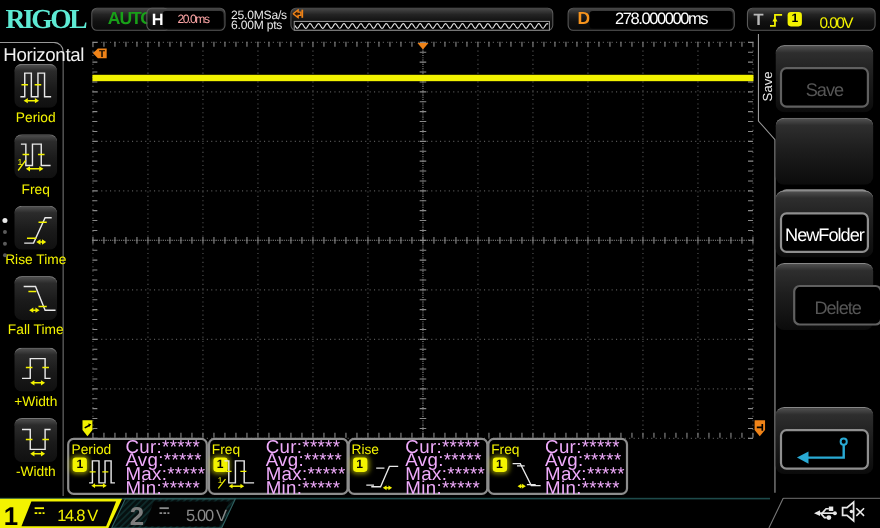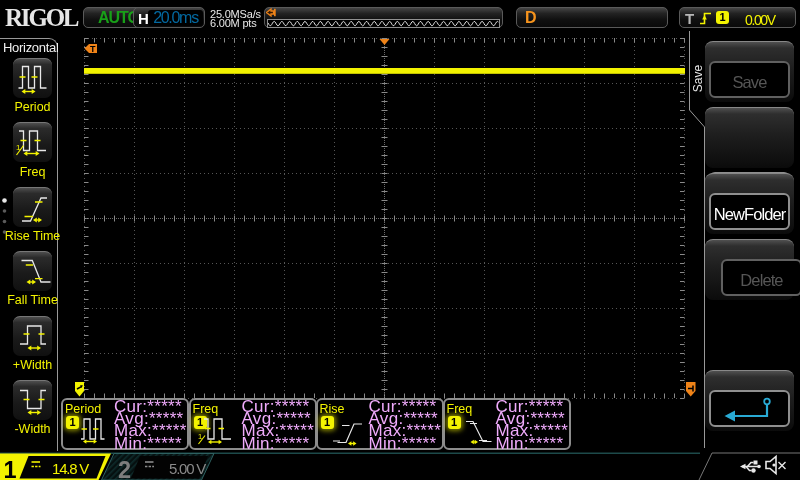--- a/index.html
+++ b/index.html
@@ -17,58 +17,59 @@
 .mlbl{position:absolute;left:-10px;width:85px;text-align:center;font-size:12.5px;color:#f3f300;}
 .panel{position:absolute;top:398px;width:128px;height:52px;background:#000;border:2px solid #8d8d8d;border-radius:6px;box-sizing:border-box;}
 .ptitle{position:absolute;left:2px;top:2px;font-size:12.5px;color:#f3f300;}
 .pbadge{position:absolute;left:3px;top:16px;width:13px;height:13px;background:#f3f300;border-radius:3px;
  color:#000;font-weight:bold;font-size:11px;text-align:center;line-height:13px;box-shadow:0 0 5px 2px rgba(244,244,0,0.55);}
 .pvals{position:absolute;left:51px;top:0.5px;font-size:17px;letter-spacing:0.3px;color:#f0abfc;line-height:12.4px;white-space:pre;}
 </style>
 </head>
 <body>
 
-<div class="abs" style="left:5px;top:5px;font-family:'Liberation Serif',serif;font-weight:bold;font-size:25px;color:#e5e5e5;letter-spacing:-2.2px;line-height:25px;">RIGOL</div>
+<div class="abs" style="left:5px;top:5px;font-family:'Liberation Serif',serif;font-weight:bold;font-size:25px;color:#5eead4;letter-spacing:-2.2px;line-height:25px;">RIGOL</div>
 
 <div class="tbox" style="left:83px;width:71px;text-align:center;color:#18a018;font-weight:bold;font-size:16px;letter-spacing:-1px;line-height:19px;">AUTO</div>
 
 <div class="tbox" style="left:133px;width:72px;">
   <span class="abs" style="left:4px;top:2px;color:#fff;font-weight:bold;font-size:15px;">H</span>
-  <div class="inblk" style="left:14px;top:1.5px;width:55px;height:16px;text-align:center;color:#0369a1;font-size:16px;letter-spacing:-1.3px;line-height:16px;">20.0ms</div>
+  <div class="inblk" style="left:14px;top:1.5px;width:55px;height:16px;text-align:center;color:#fca5a5;font-size:11px;letter-spacing:-1.3px;line-height:16px;">20.0ms</div>
 </div>
 
 <div class="abs" style="left:210px;top:1.5px;color:#e8e8e8;font-size:11px;line-height:8.9px;letter-spacing:-0.2px;"><br>25.0MSa/s<br>6.00M pts</div>
 
 <div class="tbox" style="left:264px;width:239px;"></div>
 <svg class="abs" style="left:266px;top:8px;" width="10" height="9" viewBox="0 0 10 9">
   <path d="M0.5,4.5 L5,1 L5,3 L7.5,3 L7.5,6 L5,6 L5,8 Z" fill="#331a05" stroke="#ef8318" stroke-width="1.3"></path>
   <rect x="8" y="0.8" width="1.7" height="7.4" fill="#ef8318"></rect>
 </svg>
 <div class="abs" style="left:267px;top:18.5px;width:233px;height:9px;background:#000;border:1px solid #909090;box-sizing:border-box;">
 <svg width="231" height="9" viewBox="0 0 231 9" style="position:absolute;left:0;top:-1px;">
 <path d="M0.0,3.9 L0.9,5.5 L1.8,6.6 L2.7,6.7 L3.6,5.7 L4.5,4.1 L5.4,2.8 L6.3,2.4 L7.2,3.1 L8.1,4.6 L9.0,6.1 L9.9,6.8 L10.8,6.4 L11.7,5.0 L12.6,3.5 L13.5,2.5 L14.4,2.6 L15.3,3.8 L16.2,5.3 L17.1,6.5 L18.0,6.7 L18.9,5.8 L19.8,4.3 L20.7,2.9 L21.6,2.4 L22.5,3.0 L23.4,4.4 L24.3,6.0 L25.2,6.8 L26.1,6.5 L27.0,5.2 L27.9,3.6 L28.8,2.6 L29.7,2.5 L30.6,3.6 L31.5,5.2 L32.4,6.4 L33.3,6.8 L34.2,6.0 L35.1,4.5 L36.0,3.0 L36.9,2.4 L37.8,2.9 L38.7,4.3 L39.6,5.8 L40.5,6.7 L41.4,6.5 L42.3,5.4 L43.2,3.8 L44.1,2.6 L45.0,2.5 L45.9,3.4 L46.8,5.0 L47.7,6.3 L48.6,6.8 L49.5,6.1 L50.4,4.7 L51.3,3.2 L52.2,2.4 L53.1,2.8 L54.0,4.1 L54.9,5.7 L55.8,6.7 L56.7,6.6 L57.6,5.5 L58.5,4.0 L59.4,2.7 L60.3,2.4 L61.2,3.3 L62.1,4.8 L63.0,6.2 L63.9,6.8 L64.8,6.2 L65.7,4.8 L66.6,3.3 L67.5,2.4 L68.4,2.7 L69.3,3.9 L70.2,5.5 L71.1,6.6 L72.0,6.7 L72.9,5.7 L73.8,4.1 L74.7,2.8 L75.6,2.4 L76.5,3.1 L77.4,4.6 L78.3,6.1 L79.2,6.8 L80.1,6.4 L81.0,5.0 L81.9,3.5 L82.8,2.5 L83.7,2.6 L84.6,3.8 L85.5,5.3 L86.4,6.5 L87.3,6.7 L88.2,5.8 L89.1,4.3 L90.0,2.9 L90.9,2.4 L91.8,3.0 L92.7,4.4 L93.6,6.0 L94.5,6.8 L95.4,6.5 L96.3,5.2 L97.2,3.6 L98.1,2.6 L99.0,2.5 L99.9,3.6 L100.8,5.2 L101.7,6.4 L102.6,6.8 L103.5,6.0 L104.4,4.5 L105.3,3.0 L106.2,2.4 L107.1,2.9 L108.0,4.3 L108.9,5.8 L109.8,6.7 L110.7,6.5 L111.6,5.4 L112.5,3.8 L113.4,2.6 L114.3,2.5 L115.2,3.4 L116.1,5.0 L117.0,6.3 L117.9,6.8 L118.8,6.1 L119.7,4.7 L120.6,3.2 L121.5,2.4 L122.4,2.8 L123.3,4.1 L124.2,5.7 L125.1,6.7 L126.0,6.6 L126.9,5.5 L127.8,4.0 L128.7,2.7 L129.6,2.4 L130.5,3.3 L131.4,4.8 L132.3,6.2 L133.2,6.8 L134.1,6.2 L135.0,4.8 L135.9,3.3 L136.8,2.4 L137.7,2.7 L138.6,3.9 L139.5,5.5 L140.4,6.6 L141.3,6.7 L142.2,5.7 L143.1,4.1 L144.0,2.8 L144.9,2.4 L145.8,3.1 L146.7,4.6 L147.6,6.1 L148.5,6.8 L149.4,6.4 L150.3,5.0 L151.2,3.5 L152.1,2.5 L153.0,2.6 L153.9,3.8 L154.8,5.3 L155.7,6.5 L156.6,6.7 L157.5,5.8 L158.4,4.3 L159.3,2.9 L160.2,2.4 L161.1,3.0 L162.0,4.4 L162.9,6.0 L163.8,6.8 L164.7,6.5 L165.6,5.2 L166.5,3.6 L167.4,2.6 L168.3,2.5 L169.2,3.6 L170.1,5.2 L171.0,6.4 L171.9,6.8 L172.8,6.0 L173.7,4.5 L174.6,3.0 L175.5,2.4 L176.4,2.9 L177.3,4.3 L178.2,5.8 L179.1,6.7 L180.0,6.5 L180.9,5.4 L181.8,3.8 L182.7,2.6 L183.6,2.5 L184.5,3.4 L185.4,5.0 L186.3,6.3 L187.2,6.8 L188.1,6.1 L189.0,4.7 L189.9,3.2 L190.8,2.4 L191.7,2.8 L192.6,4.1 L193.5,5.7 L194.4,6.7 L195.3,6.6 L196.2,5.5 L197.1,4.0 L198.0,2.7 L198.9,2.4 L199.8,3.3 L200.7,4.8 L201.6,6.2 L202.5,6.8 L203.4,6.2 L204.3,4.8 L205.2,3.3 L206.1,2.4 L207.0,2.7 L207.9,3.9 L208.8,5.5 L209.7,6.6 L210.6,6.7 L211.5,5.7 L212.4,4.1 L213.3,2.8 L214.2,2.4 L215.1,3.1 L216.0,4.6 L216.9,6.1 L217.8,6.8 L218.7,6.4 L219.6,5.0 L220.5,3.5 L221.4,2.5 L222.3,2.6 L223.2,3.8 L224.1,5.3 L225.0,6.5 L225.9,6.7 L226.8,5.8 L227.7,4.3 L228.6,2.9 L229.5,2.4 L230.4,3.0" fill="none" stroke="#e0e0e0" stroke-width="1"></path>
 </svg>
 </div>
 
 <div class="tbox" style="left:516px;width:152px;">
   <span class="abs" style="left:8px;top:1px;color:#f7941d;font-weight:bold;font-size:16px;">D</span>
+  <div class="inblk" style="left:19px;top:1.5px;width:130px;height:16.5px;text-align:center;color:#fff;font-size:15px;letter-spacing:-1.3px;line-height:16px;">278.000000ms</div>
 </div>
 
 <div class="tbox" style="left:679px;width:117px;">
   <span class="abs" style="left:5px;top:2px;color:#b8b8b8;font-weight:bold;font-size:15px;">T</span>
   <svg class="abs" style="left:20px;top:3px;" width="12" height="15" viewBox="0 0 12 15">
     <path d="M0,12.5 H4.5 V2.5 H11" fill="none" stroke="#f3f300" stroke-width="1.6"></path>
     <path d="M4.5,4 L2.2,8.5 L6.8,8.5 Z" fill="#f3f300"></path>
   </svg>
   <div class="abs" style="left:36px;top:2.5px;width:13px;height:13px;background:#f3f300;border-radius:3px;color:#000;font-weight:bold;font-size:11px;text-align:center;line-height:13px;">1</div>
   <span class="abs" style="left:65px;top:3.5px;color:#f3f300;font-size:14px;letter-spacing:-1.4px;">0.00V</span>
 </div>
 
 <div class="abs" style="left:0;top:38px;width:57px;height:412px;border-top:1px solid #999;border-right:1px solid #999;border-top-right-radius:9px;"></div>
-<div class="abs" style="left:3px;top:39.5px;font-size:13px;color:#f0f0f0;letter-spacing:-0.3px;">Horizontal</div>
+<div class="abs" style="left:3px;top:39.5px;font-size:17px;color:#f0f0f0;letter-spacing:-0.3px;">Horizontal</div>
 
 <div class="mbtn" style="top:57.5px;">
 <svg width="39" height="40" viewBox="0 0 39 40">
  <path d="M5.5,29 H9.5 V7.5 H15.5 V29 H21.5 V7.5 H27.5 V29 H33.5" fill="none" stroke="#e8e8e8" stroke-width="1.3"></path>
  <path d="M6.5,18 H12.5 M18.5,18 H24.5" stroke="#f3f300" stroke-width="1.4"></path>
  <path d="M11.8,32.5 H19.2" stroke="#f3f300" stroke-width="1.4"></path>
       <polygon points="8.5,32.5 12.3,30.1 12.3,34.9" fill="#f3f300"></polygon>
       <polygon points="22.5,32.5 18.7,30.1 18.7,34.9" fill="#f3f300"></polygon>
 </svg>
 </div>

